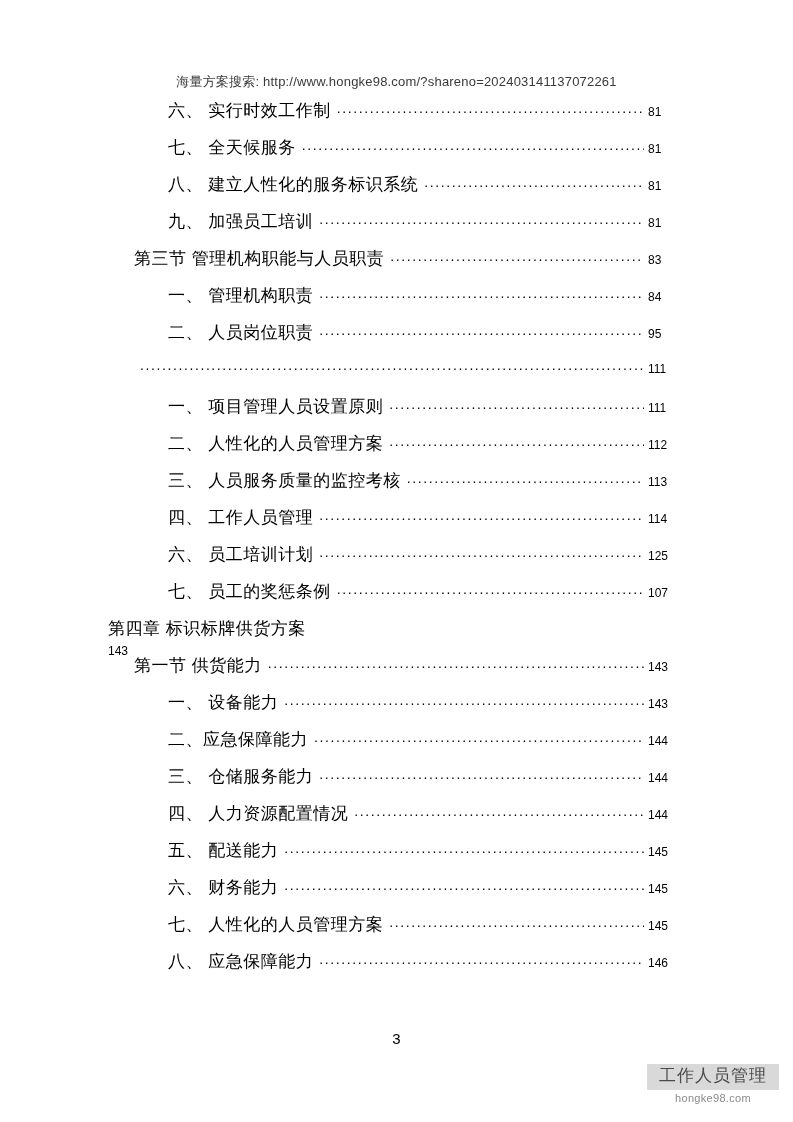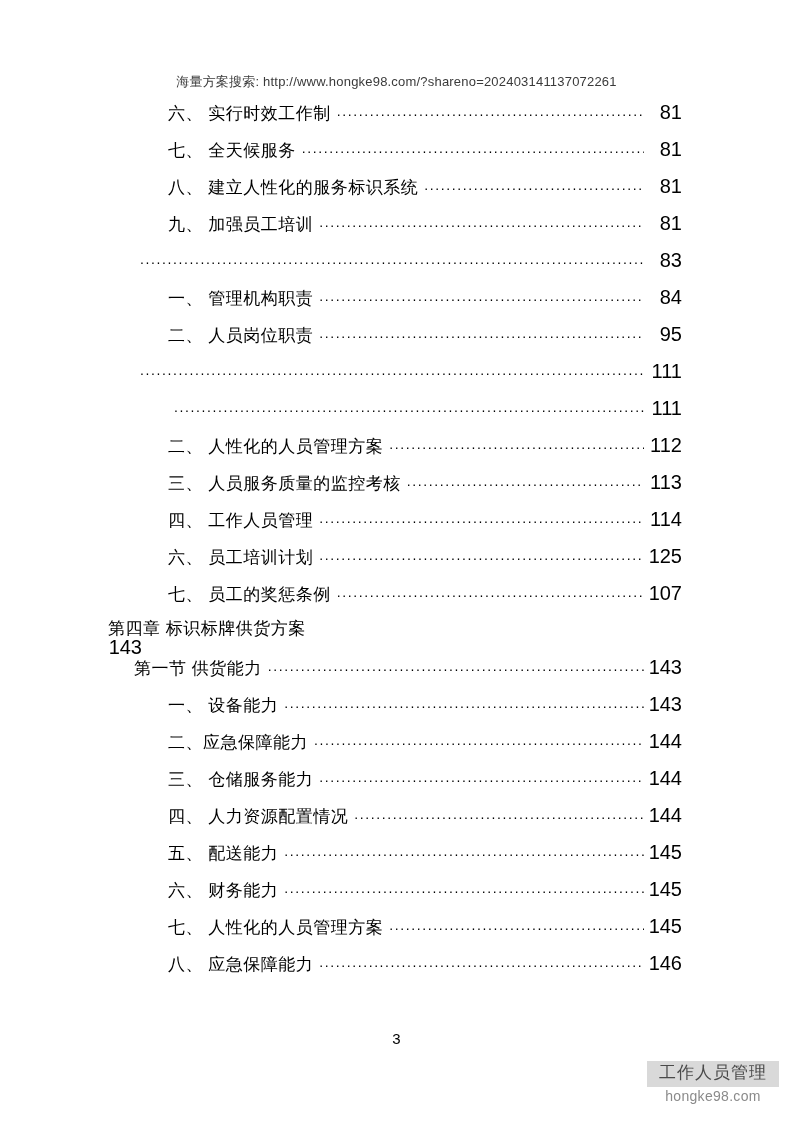--- a/index.html
+++ b/index.html
@@ -58,22 +58,21 @@
     overflow: hidden;
     margin: 0 4px 0 6px;
     position: relative;
     top: -3px;
     font-size: 14px;
     letter-spacing: 1.6px;
     color: #000;
   }
   .toc-page {
     flex: 0 0 auto;
-    font-size: 20px;
-    text-align: right;
+    font-size: 12px;
     min-width: 34px;
   }
 
   
   .lvl-chapter { padding-left: 0px; flex-direction: column; }
   .lvl-section { padding-left: 32px; }
   .lvl-item    { padding-left: 66px; }
 
   .page-number {
     position: absolute;
@@ -96,21 +95,21 @@
   .wm-top {
     background: #d9d9d9;
     color: #4a4a4a;
     font-size: 17px;
     letter-spacing: 1px;
     padding: 3px 4px 4px 4px;
     line-height: 1.1;
   }
   .wm-bottom {
     color: #8a8a8a;
-    font-size: 14px;
+    font-size: 11px;
     letter-spacing: 0.3px;
     padding-top: 2px;
     line-height: 1.1;
   }
 </style>
 </head>
 <body>
 
 <div class="page">
 
@@ -131,38 +130,40 @@
         <span class="toc-label">八、 建立人性化的服务标识系统</span>
         <span class="toc-dots">........................................................................................................................</span>
         <span class="toc-page">81</span>
       </div>
       <div class="toc-row lvl-item">
         <span class="toc-label">九、 加强员工培训</span>
         <span class="toc-dots">........................................................................................................................</span>
         <span class="toc-page">81</span>
       </div>
       <div class="toc-row lvl-section">
+        <span class="toc-label">第三节 管理机构职能与人员职责</span>
         <span class="toc-dots">........................................................................................................................</span>
         <span class="toc-page">83</span>
       </div>
       <div class="toc-row lvl-item">
         <span class="toc-label">一、 管理机构职责</span>
         <span class="toc-dots">........................................................................................................................</span>
         <span class="toc-page">84</span>
       </div>
       <div class="toc-row lvl-item">
         <span class="toc-label">二、 人员岗位职责</span>
         <span class="toc-dots">........................................................................................................................</span>
         <span class="toc-page">95</span>
       </div>
       <div class="toc-row lvl-section">
         <span class="toc-dots">........................................................................................................................</span>
         <span class="toc-page">111</span>
       </div>
       <div class="toc-row lvl-item">
+        <span class="toc-label">一、 项目管理人员设置原则</span>
         <span class="toc-dots">........................................................................................................................</span>
         <span class="toc-page">111</span>
       </div>
       <div class="toc-row lvl-item">
         <span class="toc-label">二、 人性化的人员管理方案</span>
         <span class="toc-dots">........................................................................................................................</span>
         <span class="toc-page">112</span>
       </div>
       <div class="toc-row lvl-item">
         <span class="toc-label">三、 人员服务质量的监控考核</span>

